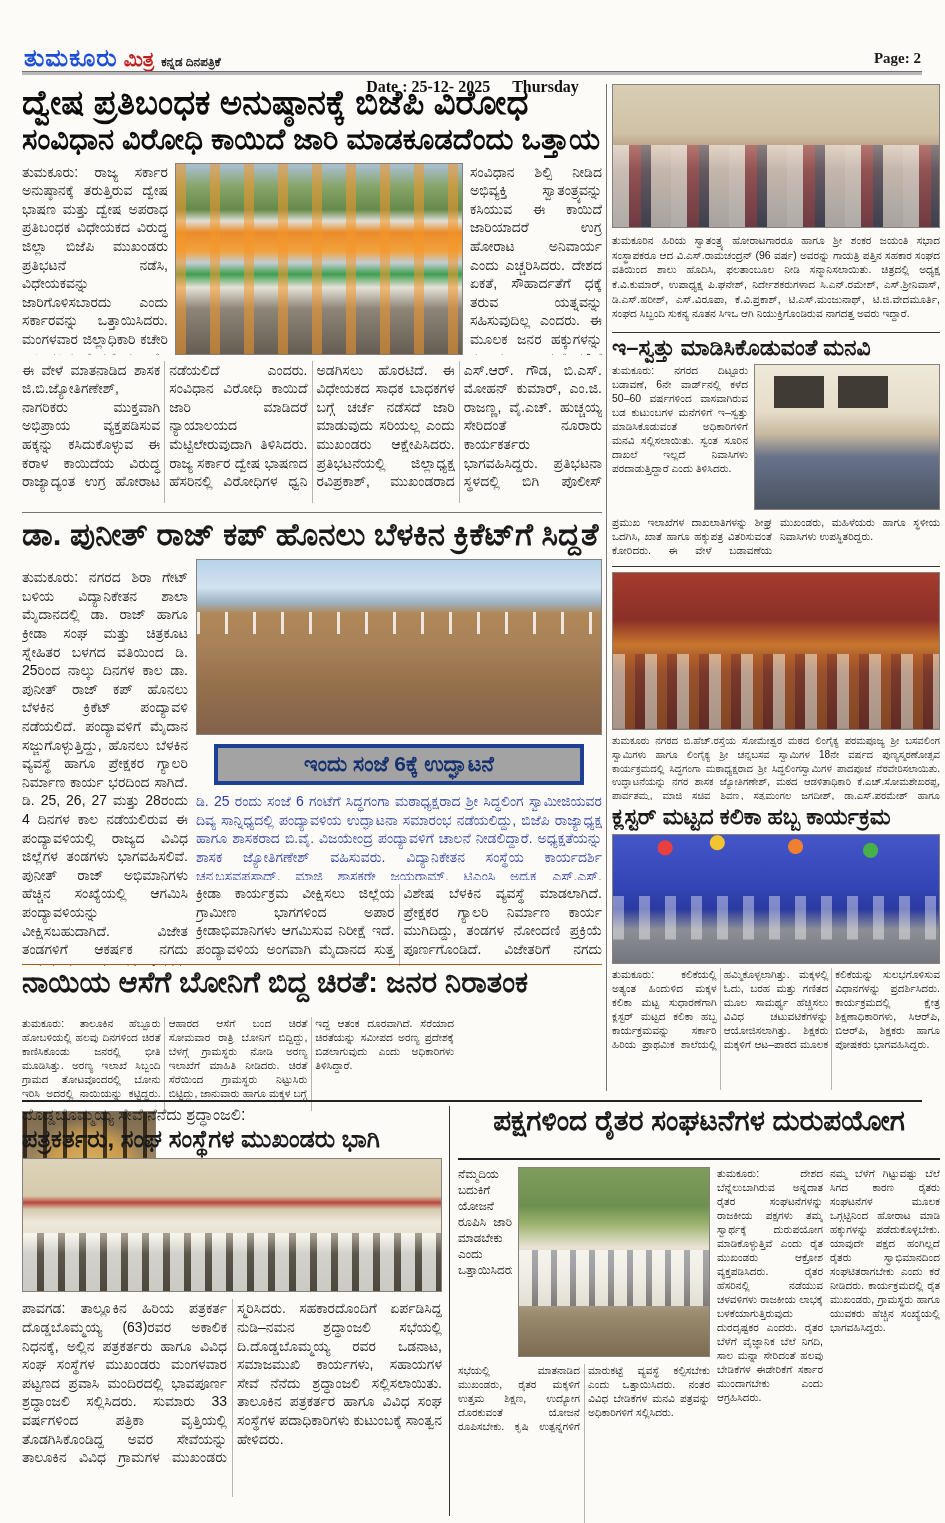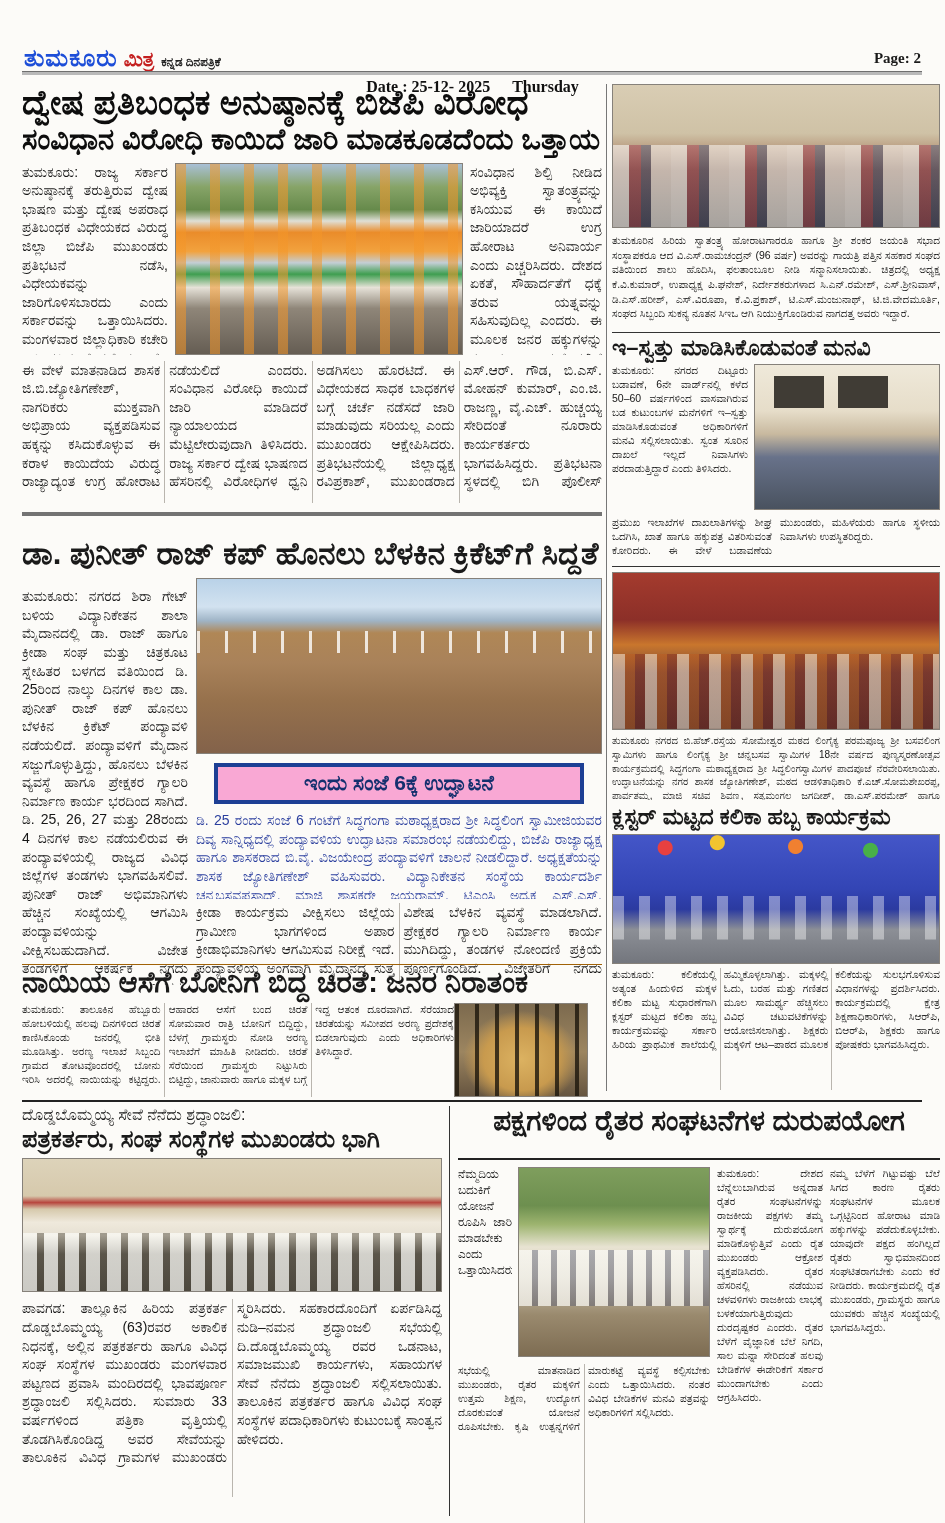--- a/index.html
+++ b/index.html
@@ -39,40 +39,40 @@
   #lead .colR { flex:1; }
   .photo-protest { width:288px; height:192px;
     background:
       repeating-linear-gradient(90deg, rgba(244,150,40,.55) 0 10px, rgba(0,0,0,0) 10px 34px),
       linear-gradient(180deg,#a9c0d6 0%,#87a468 12%,#668a4b 24%,#dfdfd6 30%,#ea8c2a 36%,#f2a23e 46%,#c3ced5 52%,#3f9e50 58%,#e6e2d8 65%,#8f8679 76%,#655d53 100%);
   }
   #lead .below { margin-top:6px; height:142px; column-count:4; column-gap:9px;
     column-rule:1px solid #b9b5ae; }
 
   
-  #cricket { position:absolute; left:22px; top:512px; width:580px; border-top:4px solid #737373; padding-top:21px; }
+  #cricket { position:absolute; left:22px; top:512px; width:580px; border-top:1px solid #737373; padding-top:5px; }
   #cricket .h1 { font-size:31px; font-weight:700; line-height:1.1; }
   #cricket .row { display:flex; gap:8px; margin-top:7px;align-items:flex-end; }
   #cricket .colL { width:166px; height:398px; }
   #cricket .mid { width:406px; }
   .photo-stadium { height:176px;
     background:
       repeating-linear-gradient(90deg, rgba(255,255,255,.8) 0 3px, rgba(0,0,0,0) 3px 28px) 0 34%/100% 22px no-repeat,
       linear-gradient(180deg,#b9d2e8 0%,#d2e2f0 16%,#9fb4c6 24%,#b08756 31%,#a9825a 48%,#96714c 70%,#83624a 100%);
   }
-  .bluebox { margin:9px auto 0; width:370px; border:4px solid #1d3f94; background:#f9a8d4;
+  .bluebox { margin:9px auto 0; width:370px; border:4px solid #1d3f94; background:#a3a3a3;
     text-align:center; padding:4px 6px 5px; }
   .bluebox .t { font-size:21px; font-weight:700; color:#14306e; }
   .bluetxt { margin-top:7px; color:#2b3f9e; height:88px; }
   #cricket .blackcols { margin-top:4px; height:82px; column-count:2; column-gap:9px; column-rule:1px solid #b9b5ae; }
 
   
   #leopard { position:absolute; left:22px; top:964px; width:580px; border-top:1px solid #a16207; padding-top:2px; }
   #leopard .h1 { font-size:29px; font-weight:700; line-height:1.05; }
-  #leopard .row { display:flex; margin-top:6px; }
+  #leopard .row { display:flex; margin-top:20px;flex-direction:column; }
   #leopard .txt { width:432px; height:94px; column-count:3; column-gap:8px; column-rule:1px solid #b9b5ae; }
   .photo-leopard { width:134px; height:94px;
     background:
       repeating-linear-gradient(90deg, rgba(28,22,12,.8) 0 4px, rgba(0,0,0,0) 4px 20px),
       radial-gradient(ellipse at 50% 60%, #dcb261 0%, #c89a4e 40%, rgba(0,0,0,0) 62%),
       linear-gradient(180deg,#7c6a4e 0%,#9c8560 52%,#665540 100%);
   }
 
   
   #bottom-rule { left:22px; right:23px; top:1100px; height:2px; background:#222; }

